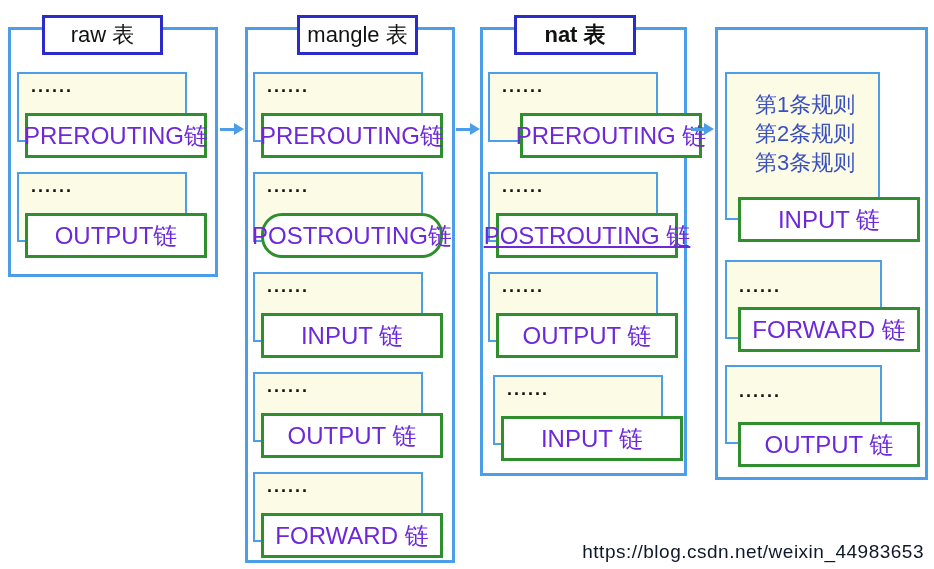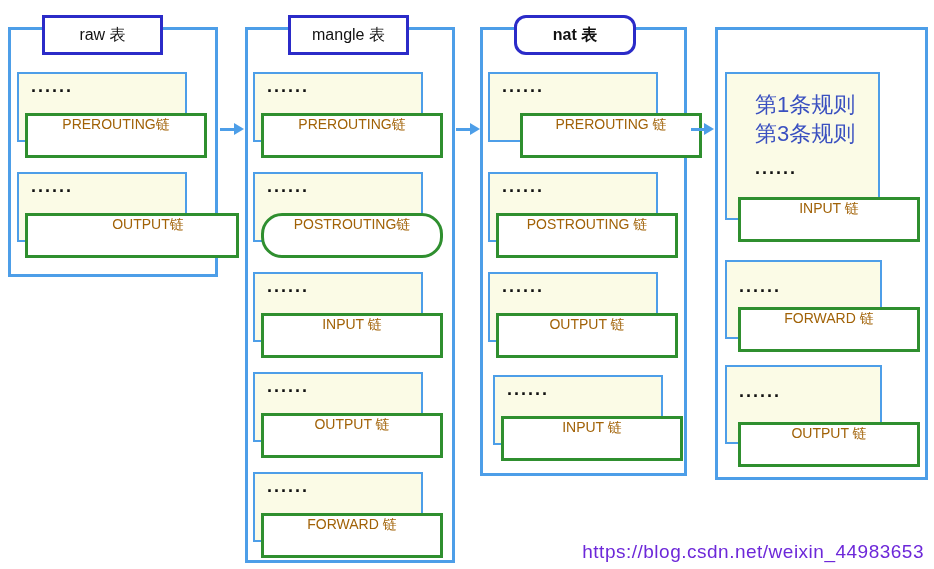--- a/index.html
+++ b/index.html
@@ -6,51 +6,51 @@
   .canvas{
     position:relative;width:934px;height:569px;background:#ffffff;
     font-family:"Liberation Sans","DejaVu Sans",sans-serif;overflow:hidden;
   }
   .container{
     position:absolute;border:3px solid #4d9ee8;background:transparent;z-index:0;
   }
   .title{
     position:absolute;top:15px;height:34px;border:3px solid #2b2bc8;background:#ffffff;
     display:flex;align-items:center;justify-content:center;
-    font-size:16px;color:#111;z-index:4;white-space:nowrap;
+    font-size:22px;color:#111;z-index:4;white-space:nowrap;
   }
-  .title.bold{font-weight:bold;border-radius:12px;}
+  .title.bold{font-weight:bold;}
   .cream{
     position:absolute;width:166px;height:66px;background:#fbfbe6;
     border:2px solid #4d9ee8;z-index:1;
   }
   .dots{
     position:absolute;left:12px;top:2px;font-weight:bold;font-size:18px;
     letter-spacing:2px;color:#111;
   }
   .chain{
     position:absolute;width:176px;height:39px;background:#ffffff;border:3px solid #2f8f2f;
-    display:flex;align-items:flex-start;justify-content:center;
-    font-size:14px;color:#a16207;z-index:2;white-space:nowrap;
+    display:flex;align-items:center;justify-content:center;
+    font-size:24px;color:#6d28d9;z-index:2;white-space:nowrap;
   }
   .rules{
     position:absolute;left:28px;top:16px;font-size:22px;line-height:29px;
     color:#3a50c0;z-index:2;
   }
   .rules .rule{display:block;}
   .rules .rule-dots{display:block;color:#111;font-weight:bold;font-size:18px;letter-spacing:2px;margin-top:6px;}
   .arrow{
     position:absolute;top:128px;height:3px;background:#4d9ee8;z-index:3;
   }
   .arrow::after{
     content:"";position:absolute;right:-10px;top:-5px;
     border-left:10px solid #4d9ee8;border-top:6px solid transparent;border-bottom:6px solid transparent;
   }
   .watermark{
-    position:absolute;right:10px;bottom:6px;font-size:19px;color:#6d28d9;
+    position:absolute;right:10px;bottom:6px;font-size:19px;color:#0f172a;
     z-index:5;letter-spacing:0.5px;
   }
 </style>
 </head>
 <body>
 
 <div class="canvas">
 
   <div class="container" style="left:8px;top:27px;width:204px;height:244px;"></div>
   <div class="title" style="left:42px;width:115px;">
@@ -60,28 +60,28 @@
   <div class="cream" style="left:17px;top:72px;">
     <span class="dots">......</span>
   </div>
   <div class="chain" style="left:25px;top:113px;">
     <span>PREROUTING链</span>
   </div>
 
   <div class="cream" style="left:17px;top:172px;">
     <span class="dots">......</span>
   </div>
-  <div class="chain" style="left:25px;top:213px;padding-left:32px;">
+  <div class="chain" style="left:25px;top:213px;">
     <span>OUTPUT链</span>
   </div>
 
   <div class="arrow" style="left:220px;width:14px;"></div>
 
   <div class="container" style="left:245px;top:27px;width:204px;height:530px;"></div>
-  <div class="title" style="left:288px;width:115px;">
+  <div class="title" style="left:297px;width:115px;">
     <span>mangle 表</span>
   </div>
 
   <div class="cream" style="left:253px;top:72px;">
     <span class="dots">......</span>
   </div>
   <div class="chain" style="left:261px;top:113px;">
     <span>PREROUTING链</span>
   </div>
 
@@ -123,21 +123,21 @@
   <div class="cream" style="left:488px;top:72px;">
     <span class="dots">......</span>
   </div>
   <div class="chain" style="left:520px;top:113px;">
     <span>PREROUTING 链</span>
   </div>
 
   <div class="cream" style="left:488px;top:172px;">
     <span class="dots">......</span>
   </div>
-  <div class="chain" style="left:496px;top:213px;">
+  <div class="chain" style="left:496px;top:213px;text-decoration:underline;">
     <span>POSTROUTING 链</span>
   </div>
 
   <div class="cream" style="left:488px;top:272px;">
     <span class="dots">......</span>
   </div>
   <div class="chain" style="left:496px;top:313px;">
     <span>OUTPUT 链</span>
   </div>
 
@@ -148,20 +148,21 @@
     <span>INPUT 链</span>
   </div>
 
   <div class="arrow" style="left:691px;width:13px;"></div>
 
   <div class="container" style="left:715px;top:27px;width:207px;height:447px;"></div>
 
   <div class="cream" style="left:725px;top:72px;width:151px;height:144px;">
     <div class="rules">
       <span class="rule">第1条规则</span>
+      <span class="rule">第2条规则</span>
       <span class="rule">第3条规则</span>
       <span class="rule-dots">......</span>
     </div>
   </div>
   <div class="chain" style="left:738px;top:197px;">
     <span>INPUT 链</span>
   </div>
 
   <div class="cream" style="left:725px;top:260px;width:153px;height:75px;">
     <span class="dots" style="top:14px;">......</span>

